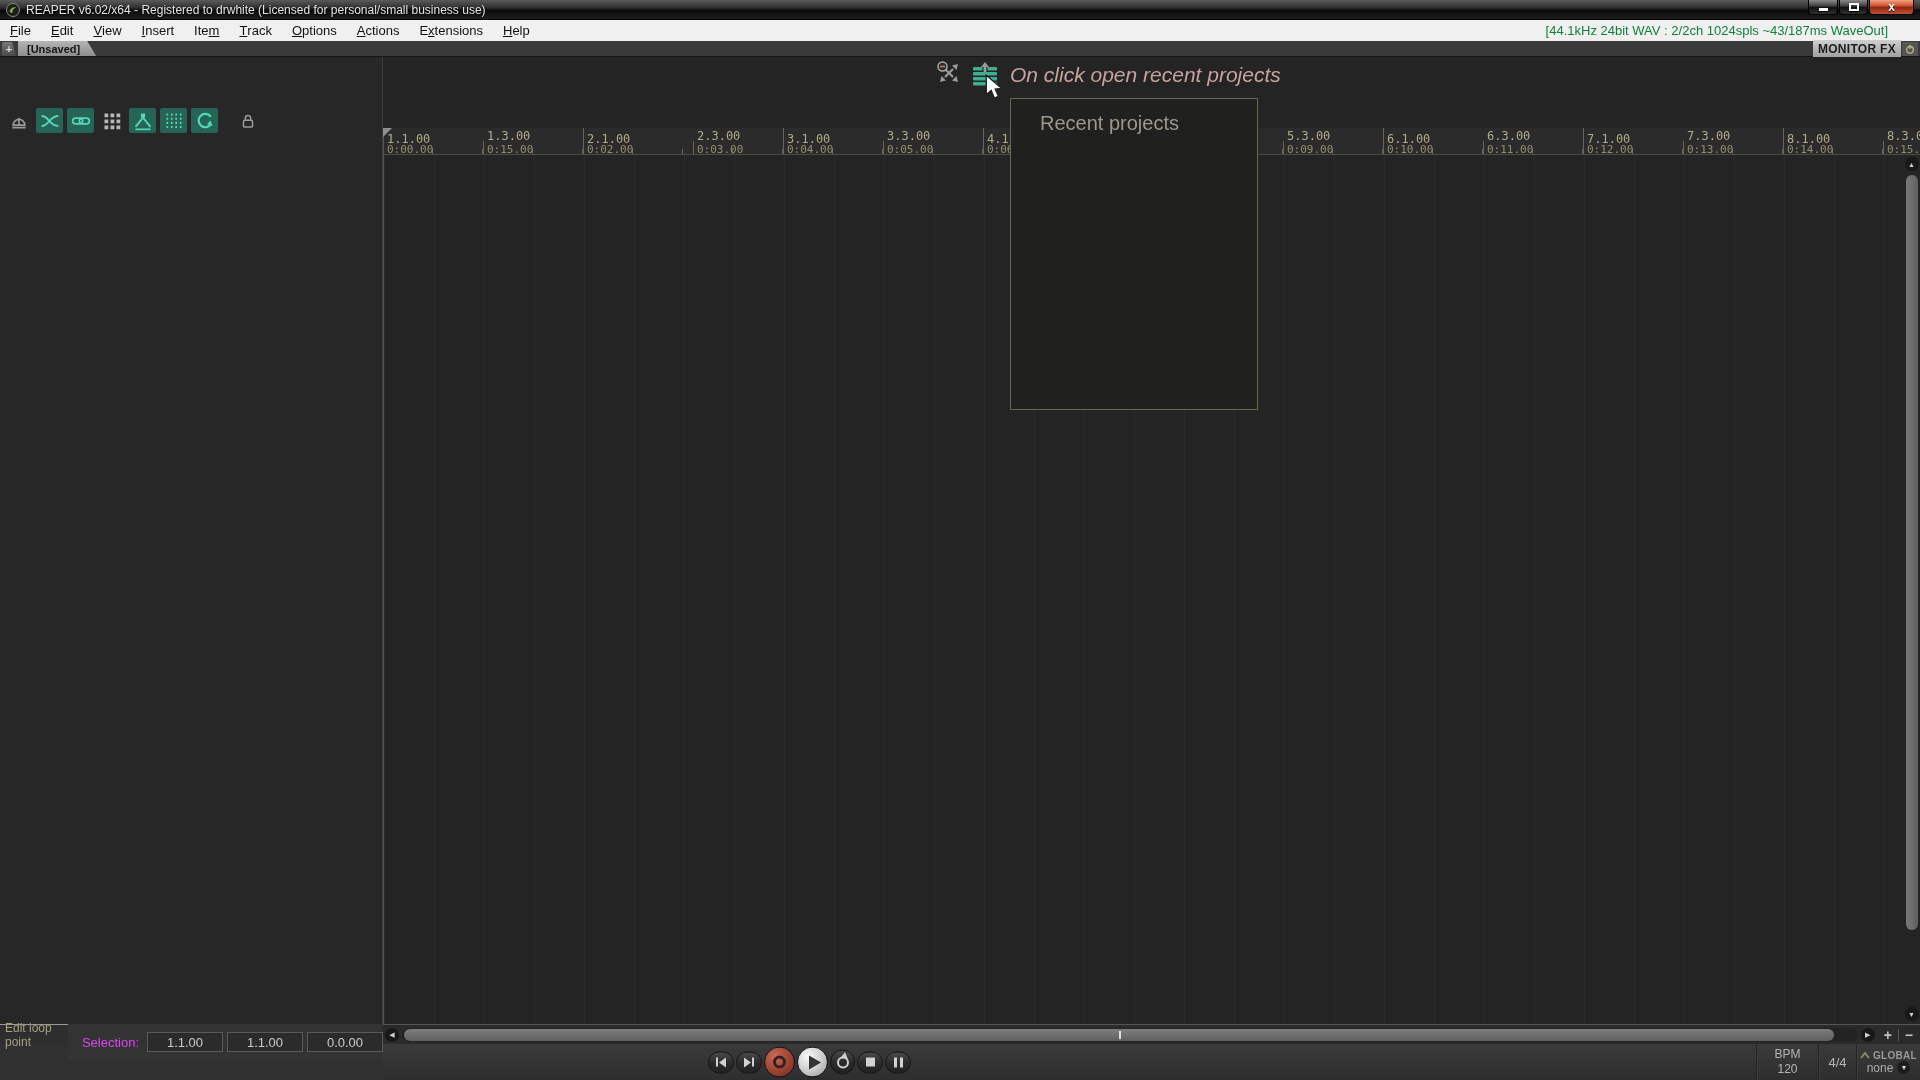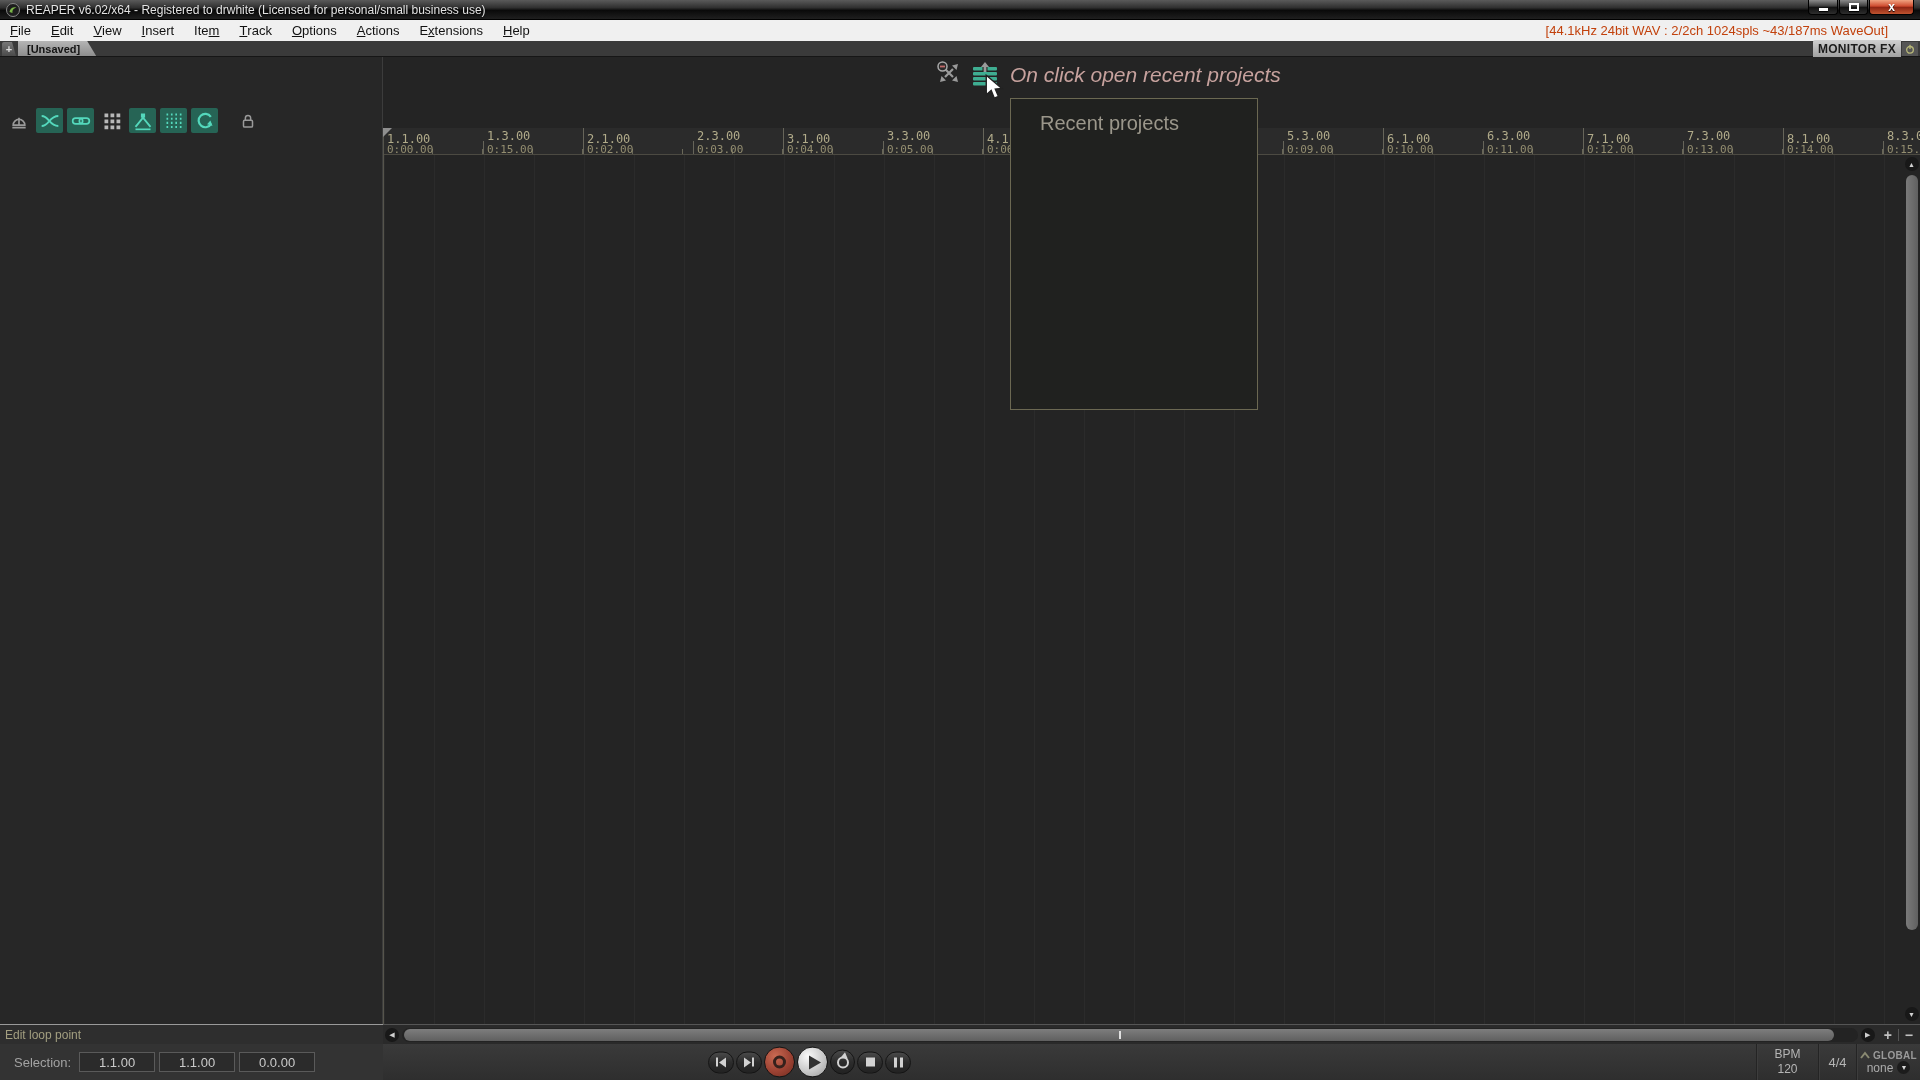--- a/index.html
+++ b/index.html
@@ -18,21 +18,21 @@
   .winbtn.min{width:30px}.winbtn.max{width:29px}
   .winbtn.close{width:45px;background:linear-gradient(#f0a280,#ce4a2e 45%,#8d2312 50%,#c05430);}
   .glyph-min{width:9px;height:3px;background:#fff;box-shadow:0 1px 1px #000;margin-top:4px;}
   .glyph-max{width:10px;height:8px;border:2px solid #fff;box-shadow:0 1px 1px #000;}
   .glyph-close{color:#fff;font-size:12px;font-weight:bold;text-shadow:0 1px 1px #000;line-height:1;}
 
   
   .menubar{height:21px;background:#f0f0f0;display:flex;align-items:center;font-size:13px;color:#111;}
   .menu-item{padding:0 10px;height:100%;display:flex;align-items:center;cursor:default;}
   .menu-item u{text-decoration:underline;}
-  .menubar .audio-status{margin-left:auto;padding-right:32px;font-size:13px;color:#c2410c;white-space:nowrap;}
+  .menubar .audio-status{margin-left:auto;padding-right:32px;font-size:13px;color:#15803d;white-space:nowrap;}
 
   
   .tabbar{position:relative;height:16px;background:#3a3a3a;display:flex;align-items:flex-end;border-bottom:1px solid #161616;}
   .newtab-btn{width:14px;height:14px;margin-left:2px;background:linear-gradient(#777,#4a4a4a);color:#ddd;font-size:11px;
               font-weight:bold;display:flex;align-items:center;justify-content:center;border-radius:2px 2px 0 0;
               clip-path:polygon(0 0,calc(100% - 4px) 0,100% 100%,0 100%);}
   .tab{height:15px;margin-left:2px;background:linear-gradient(#b5b5b5,#8e8e8e);color:#141414;font-size:11px;font-weight:bold;
        padding:1px 16px 1px 9px;clip-path:polygon(0 0,calc(100% - 9px) 0,100% 100%,0 100%);display:flex;align-items:center;}
   .monitorfx{position:absolute;right:2px;top:1px;display:flex;align-items:center;height:14px;}
   .monitorfx .label{background:linear-gradient(#cfcfcf,#9e9e9e);color:#1c1c1c;font-size:12px;font-weight:bold;
@@ -89,25 +89,25 @@
   .scroll-circle{width:14px;height:14px;border-radius:50%;background:#181818;color:#cfcfcf;font-size:7px;
                  display:flex;align-items:center;justify-content:center;flex:0 0 auto;}
   .vthumb{width:12px;height:755px;margin-top:4px;background:linear-gradient(90deg,#7a7a7a,#606060);border-radius:6px;flex:0 0 auto;}
   .vscroll .bottom{margin-top:auto;}
 
   
   .cursor{position:absolute;left:984px;top:17px;z-index:10;}
 
   
   .bottombar{position:absolute;left:0;bottom:0;width:1920px;height:56px;display:flex;background:#303030;}
-  .bottom-left{width:383px;flex:0 0 auto;display:flex;flex-direction:column;}
+  .bottom-left{width:383px;flex:0 0 auto;display:flex;flex-direction:row;}
   .statusline{height:20px;border-top:1px solid #9a9a9a;background:#2e2e2e;display:flex;align-items:center;
               padding-left:5px;font-size:12px;color:#a39f80;}
   .selectionrow{height:36px;display:flex;align-items:center;background:#333;padding-left:14px;gap:4px;}
-  .selectionrow .sel-label{font-size:13px;color:#a3a3a3;margin-right:4px;}
+  .selectionrow .sel-label{font-size:13px;color:#d946ef;margin-right:4px;}
   .sel-field{width:76px;height:20px;background:#2b2b2b;border:1px solid #5a5a5a;color:#cqcccc;color:#cacaca;
              font-size:13px;display:flex;align-items:center;justify-content:center;}
   .bottom-right{position:relative;flex:1;display:flex;flex-direction:column;}
   .hscroll{height:20px;border-top:1px solid #555;background:#2a2a2a;display:flex;align-items:center;padding:0 2px;}
   .htrack{position:relative;flex:1;height:14px;margin:0 3px;background:#232323;border-radius:7px;}
   .hthumb{position:absolute;left:2px;top:1px;height:12px;width:1430px;background:linear-gradient(#7d7d7d,#5f5f5f);border-radius:6px;}
   .hnotch{position:absolute;left:50%;top:2px;width:2px;height:8px;background:#e0e0e0;}
   .hzoom{display:flex;align-items:center;margin-left:4px;color:#c2c2c2;font-weight:bold;font-size:14px;}
   .hzoom .zbtn{padding:0 5px;line-height:14px;}
   .hzoom .zsep{width:1px;height:12px;background:#555;margin:0 1px;}

